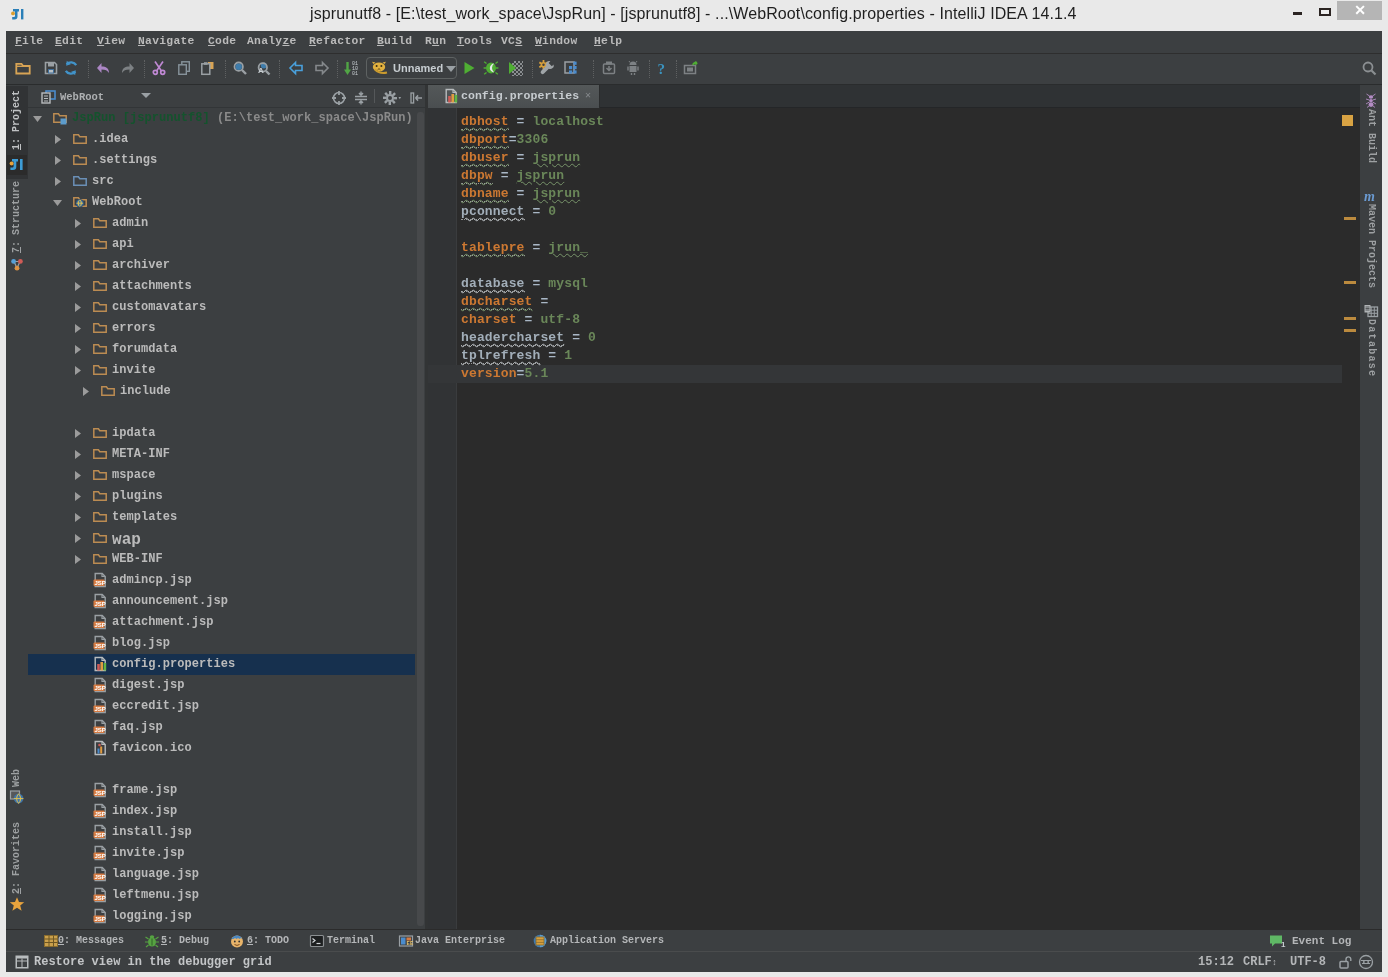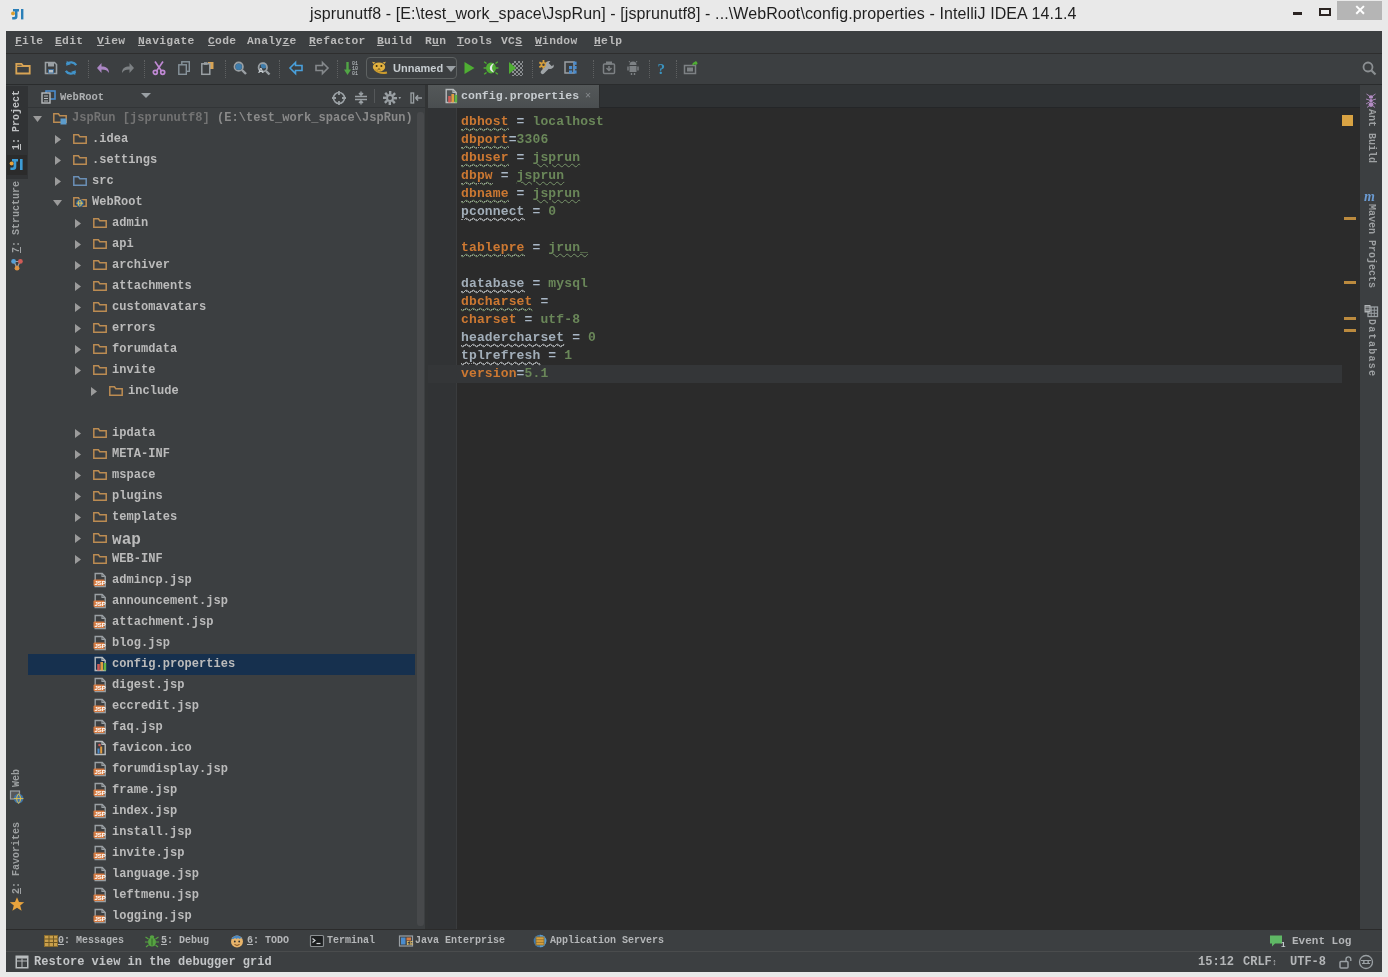--- a/index.html
+++ b/index.html
@@ -261,21 +261,21 @@
 <div class="abs" style="left:28px;top:107px;width:397px;height:1px;background:#323537;"></div>
 <div class="abs" style="left:28px;top:108px;width:387px;height:820px;overflow:hidden;">
     <div style="position:absolute;left:0;top:0px;width:387px;height:21px;">
       <div style="position:absolute;left:4px;top:5px;line-height:0;"><svg width="11" height="11" viewBox="0 0 11 11" style="">
           <path d="M1 3 h9 l-4.5 6 z" fill="#9b9b9b"></path>
         </svg></div>
       <div style="position:absolute;left:24px;top:2px;line-height:0;"><svg width="16" height="16" viewBox="0 0 16 16" style="">
           <path d="M1.8 3.8 h4.6 l1.4 2 h6.4 v6.4 h-12.4 z" fill="none" stroke="#bc8c52" stroke-width="1.5"></path>
           <rect x="8.5" y="8.5" width="6" height="6" fill="#5c9ccc"></rect>
         </svg></div>
-      <div style="position:absolute;left:44px;top:3px;font-size:12px;font-weight:bold;color:#bbbbbb;letter-spacing:0.05px;white-space:nowrap;"><b style="color:#737373">JspRun [jsprunutf8]</b> <span style="color:#8a8a8a">(E:\test_work_space\JspRun)</span></div>
+      <div style="position:absolute;left:44px;top:3px;font-size:12px;font-weight:bold;color:#bbbbbb;letter-spacing:0.05px;white-space:nowrap;"><b style="color:#14532d">JspRun [jsprunutf8]</b> <span style="color:#8a8a8a">(E:\test_work_space\JspRun)</span></div>
     </div>
     <div style="position:absolute;left:0;top:21px;width:387px;height:21px;">
       <div style="position:absolute;left:24px;top:5px;line-height:0;"><svg width="11" height="11" viewBox="0 0 11 11" style="">
           <path d="M3 1 v9 l6-4.5 z" fill="#9b9b9b"></path>
         </svg></div>
       <div style="position:absolute;left:44px;top:2px;line-height:0;"><svg width="16" height="16" viewBox="0 0 16 16" style="">
           <path d="M1.8 3.8 h4.6 l1.4 2 h6.4 v6.4 h-12.4 z" fill="none" stroke="#bc8c52" stroke-width="1.5"></path>
         </svg></div>
       <div style="position:absolute;left:64px;top:3px;font-size:12px;font-weight:bold;color:#bbbbbb;letter-spacing:0.05px;white-space:nowrap;">.idea</div>
     </div>
@@ -374,21 +374,21 @@
     </div>
     <div style="position:absolute;left:0;top:252px;width:387px;height:21px;">
       <div style="position:absolute;left:44px;top:5px;line-height:0;"><svg width="11" height="11" viewBox="0 0 11 11" style="">
           <path d="M3 1 v9 l6-4.5 z" fill="#9b9b9b"></path>
         </svg></div>
       <div style="position:absolute;left:64px;top:2px;line-height:0;"><svg width="16" height="16" viewBox="0 0 16 16" style="">
           <path d="M1.8 3.8 h4.6 l1.4 2 h6.4 v6.4 h-12.4 z" fill="none" stroke="#bc8c52" stroke-width="1.5"></path>
         </svg></div>
       <div style="position:absolute;left:84px;top:3px;font-size:12px;font-weight:bold;color:#bbbbbb;letter-spacing:0.05px;white-space:nowrap;">invite</div>
     </div>
-    <div style="position:absolute;left:16px;top:273px;width:387px;height:21px;">
+    <div style="position:absolute;left:8px;top:273px;width:387px;height:21px;">
       <div style="position:absolute;left:44px;top:5px;line-height:0;"><svg width="11" height="11" viewBox="0 0 11 11" style="">
           <path d="M3 1 v9 l6-4.5 z" fill="#9b9b9b"></path>
         </svg></div>
       <div style="position:absolute;left:64px;top:2px;line-height:0;"><svg width="16" height="16" viewBox="0 0 16 16" style="">
           <path d="M1.8 3.8 h4.6 l1.4 2 h6.4 v6.4 h-12.4 z" fill="none" stroke="#bc8c52" stroke-width="1.5"></path>
         </svg></div>
       <div style="position:absolute;left:84px;top:3px;font-size:12px;font-weight:bold;color:#bbbbbb;letter-spacing:0.05px;white-space:nowrap;">include</div>
     </div>
     <div style="position:absolute;left:0;top:315px;width:387px;height:21px;">
       <div style="position:absolute;left:44px;top:5px;line-height:0;"><svg width="11" height="11" viewBox="0 0 11 11" style="">
@@ -528,29 +528,20 @@
     </div>
     <div style="position:absolute;left:0;top:630px;width:387px;height:21px;">
       <div style="position:absolute;left:64px;top:2px;line-height:0;"><svg width="16" height="16" viewBox="0 0 16 16" style="">
           <path d="M3.2 1.5 h7 l3 3 v10 h-10 z" fill="none" stroke="#b8bcbe" stroke-width="1.4"></path>
           <path d="M10 1.5 v3 h3" fill="none" stroke="#b8bcbe" stroke-width="1.2"></path>
           <rect x="5.5" y="8.5" width="2" height="5" fill="#4b8ccd"></rect>
           <rect x="8.2" y="6.5" width="2" height="7" fill="#e09c42"></rect>
           <circle cx="7.5" cy="5" r="1.3" fill="#cf5b56"></circle>
         </svg></div>
       <div style="position:absolute;left:84px;top:3px;font-size:12px;font-weight:bold;color:#bbbbbb;letter-spacing:0.05px;white-space:nowrap;">favicon.ico</div>
-    </div>
-    <div style="position:absolute;left:0;top:651px;width:387px;height:21px;">
-      <div style="position:absolute;left:64px;top:2px;line-height:0;"><svg width="16" height="16" viewBox="0 0 16 16" style="">
-          <path d="M3.2 1.5 h7 l3 3 v10 h-10 z" fill="none" stroke="#9aa0a4" stroke-width="1.4"></path>
-          <path d="M10 1.5 v3 h3" fill="none" stroke="#9aa0a4" stroke-width="1.2"></path>
-          <rect x="1.5" y="7.5" width="11" height="6.5" rx="1" fill="#d57b42"></rect>
-          <text x="2.5" y="12.8" font-size="6" font-weight="bold" fill="#fff" font-family="Liberation Sans">JSP</text>
-        </svg></div>
-      <div style="position:absolute;left:84px;top:3px;font-size:12px;font-weight:bold;color:#bbbbbb;letter-spacing:0.05px;white-space:nowrap;">forumdisplay.jsp</div>
     </div>
     <div style="position:absolute;left:0;top:672px;width:387px;height:21px;">
       <div style="position:absolute;left:64px;top:2px;line-height:0;"><svg width="16" height="16" viewBox="0 0 16 16" style="">
           <path d="M3.2 1.5 h7 l3 3 v10 h-10 z" fill="none" stroke="#9aa0a4" stroke-width="1.4"></path>
           <path d="M10 1.5 v3 h3" fill="none" stroke="#9aa0a4" stroke-width="1.2"></path>
           <rect x="1.5" y="7.5" width="11" height="6.5" rx="1" fill="#d57b42"></rect>
           <text x="2.5" y="12.8" font-size="6" font-weight="bold" fill="#fff" font-family="Liberation Sans">JSP</text>
         </svg></div>
       <div style="position:absolute;left:84px;top:3px;font-size:12px;font-weight:bold;color:#bbbbbb;letter-spacing:0.05px;white-space:nowrap;">frame.jsp</div>
     </div>

